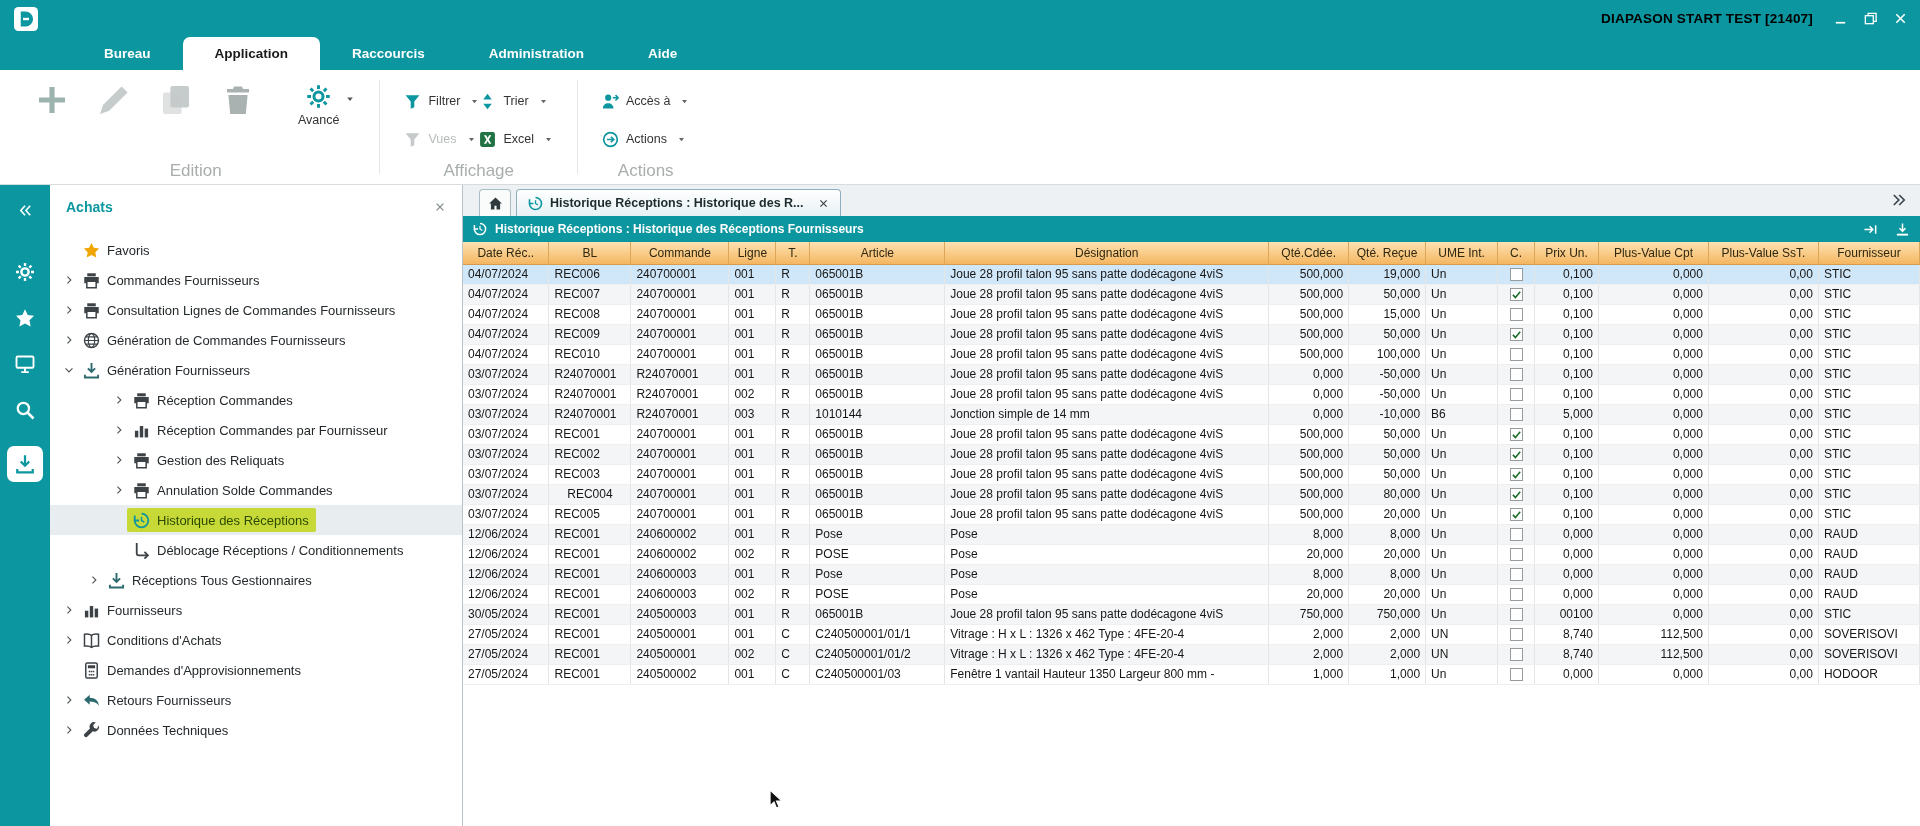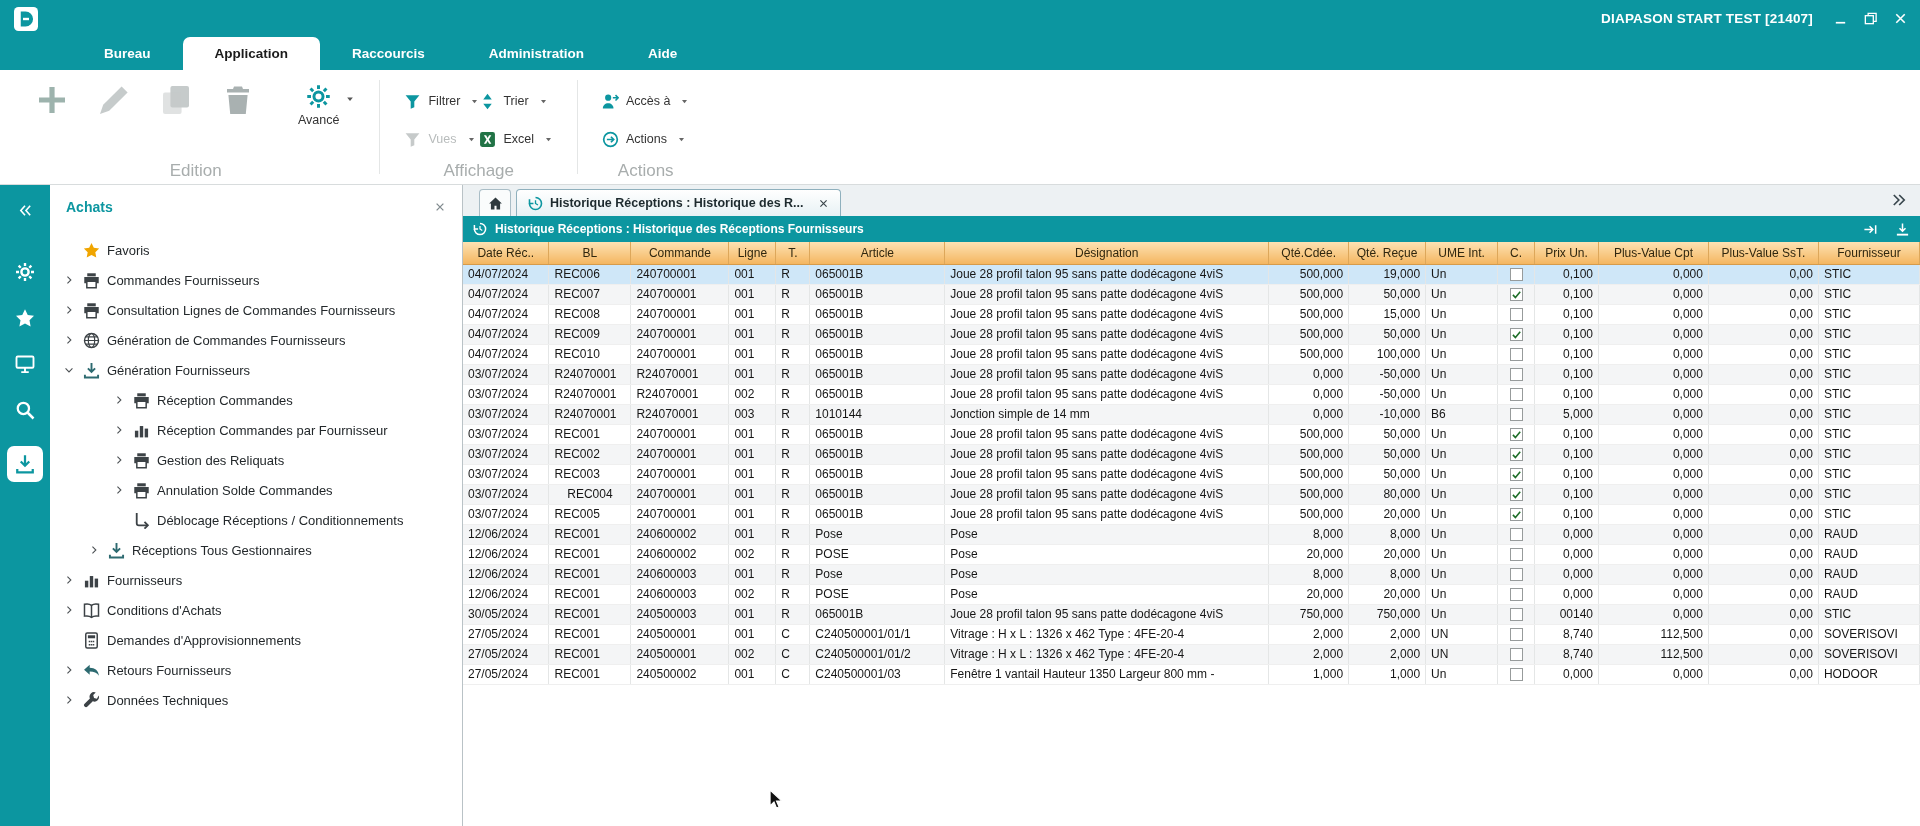--- a/index.html
+++ b/index.html
@@ -2,21 +2,21 @@
 <html><head>
 <meta charset="utf-8">
 <style>
   *{margin:0;padding:0;box-sizing:border-box}
   html,body{width:1920px;height:826px;overflow:hidden}
   body{font-family:"Liberation Sans",sans-serif;background:#fff;position:relative;font-size:13px}
   .icon{display:inline-flex;flex:none}
   .icon svg{width:100%;height:100%;display:block}
 
   
-  .titlebar{height:37px;background:#0c96a0;display:flex;align-items:center;padding:14px 12px;color:#ffffff}
+  .titlebar{height:37px;background:#0c96a0;display:flex;align-items:center;padding:14px 12px;color:#000000}
   .logo{width:24px;height:24px;margin-left:2px}
   .tb-title{margin-left:auto;font-weight:bold;font-size:13.5px;letter-spacing:.2px}
   .winbtns{display:flex;margin-left:20px;gap:15px;align-items:center}
   .winbtn{width:15px;height:15px;color:#fff;cursor:pointer}
 
   
   .menubar{height:33px;background:#0c96a0;display:flex;align-items:stretch;padding-left:72px}
   .mtab{display:flex;align-items:center;padding:0 32px;color:#fff;font-weight:bold;font-size:13.5px;cursor:default}
   .mtab.active{background:#fff;color:#1b1b1b;border-radius:7px 7px 0 0}
 
@@ -476,20 +476,33 @@
           </span>
           <span class="hl">
             <span class="icon titem-icon" style="color: rgb(60, 66, 70);">
               <svg viewBox="0 0 16 16">
                 <path d="M4 1.2h8v2.9H4z" fill="currentColor"></path>
                 <path d="M1.2 4.8h13.6v5.7h-2.4V8.6H3.6v1.9H1.2z" fill="currentColor"></path>
                 <path d="M3.6 8.6h8.8v6.2H3.6z" fill="none" stroke="currentColor" stroke-width="1.4"></path>
               </svg>
             </span>
             <span class="label">Annulation Solde Commandes</span>
+          </span>
+        </div>
+        <div class="tree-item selected" style="padding-left: 60px;">
+          <span class="tw-chev"></span>
+          <span class="hl">
+            <span class="icon titem-icon" style="color: rgb(12, 150, 160);">
+              <svg viewBox="0 0 16 16">
+                <path d="M8 1.6a6.4 6.4 0 1 1-6.4 6.4" fill="none" stroke="currentColor" stroke-width="1.7"></path>
+                <path d="M1.6 3.4V8h4.2" fill="none" stroke="currentColor" stroke-width="1.7"></path>
+                <path d="M8 4.6V8l2.6 1.6" fill="none" stroke="currentColor" stroke-width="1.4"></path>
+              </svg>
+            </span>
+            <span class="label">Historique des Réceptions</span>
           </span>
         </div>
         <div class="tree-item" style="padding-left: 60px;">
           <span class="tw-chev"></span>
           <span class="hl">
             <span class="icon titem-icon" style="color: rgb(60, 66, 70);">
               <svg viewBox="0 0 16 16">
                 <path d="M3.5 1v9.5a2 2 0 0 0 2 2h8" fill="none" stroke="currentColor" stroke-width="1.7"></path>
                 <path d="M10.8 9.3l3.2 3.2-3.2 3.2" fill="none" stroke="currentColor" stroke-width="1.7"></path>
               </svg>
@@ -1012,21 +1025,21 @@
               <td style="text-align: left;">REC001</td>
               <td style="text-align: left;">240500003</td>
               <td style="text-align: left;">001</td>
               <td style="text-align: left;">R</td>
               <td style="text-align: left;">065001B</td>
               <td style="text-align: left;">Joue 28 profil talon 95 sans patte dodécagone 4viS</td>
               <td style="text-align: right;">750,000</td>
               <td style="text-align: right;">750,000</td>
               <td style="text-align: left;">Un</td>
               <td style="text-align: center;"><span class="cb"></span></td>
-              <td style="text-align: right;">00140</td>
+              <td style="text-align: right;">00100</td>
               <td style="text-align: right;">0,000</td>
               <td style="text-align: right;">0,00</td>
               <td style="text-align: left;">STIC</td>
             </tr>
             <tr>
               <td style="text-align: left;">27/05/2024</td>
               <td style="text-align: left;">REC001</td>
               <td style="text-align: left;">240500001</td>
               <td style="text-align: left;">001</td>
               <td style="text-align: left;">C</td>

